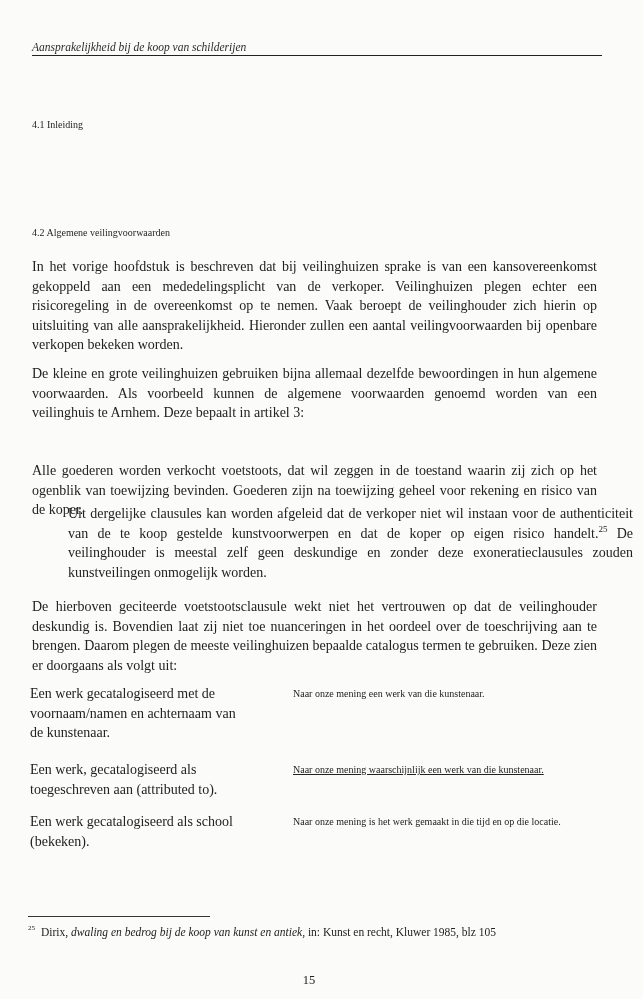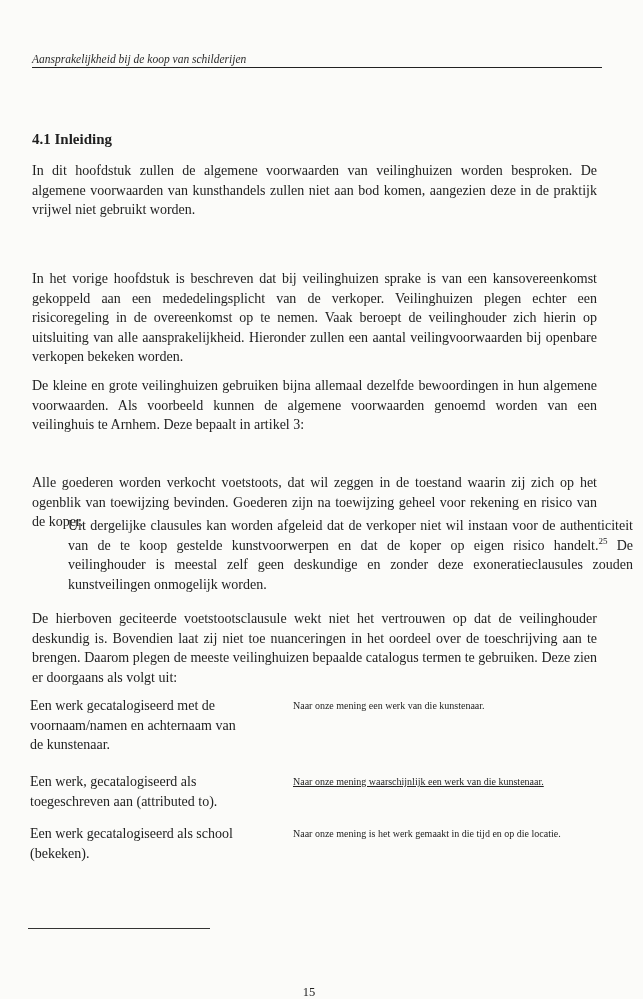--- a/index.html
+++ b/index.html
@@ -3,37 +3,37 @@
 <meta charset="utf-8">
 <style>
   html, body { margin: 0; padding: 0; }
   body {
     width: 643px; height: 999px; overflow: hidden;
     background: #fbfbf9;
     font-family: "Liberation Serif", "DejaVu Serif", serif;
     color: #1e1e1e;
     position: relative;
   }
-  .page { position: absolute; left: 0; top: 12px; width: 643px; height: 789px; }
+  .page { position: absolute; left: 0; top: 0; width: 643px; height: 789px; }
   .running-header {
     position: absolute; left: 32px; top: 41px; width: 570px;
     font-style: italic; font-size: 11.5px; color: #2a2a2a;
   }
   .header-rule {
     position: absolute; left: 32px; top: 55px; width: 570px; height: 0;
     border-top: 1.5px solid #222;
   }
   .chapter-title {
     position: absolute; left: 34px; top: 80px;
     font-weight: bold; font-size: 14.5px; text-decoration: underline;
     letter-spacing: 0.1px; color: #1f1f1f;
   }
   .section-title {
     position: absolute; left: 32px;
-    font-weight: bold; font-size: 15px; color: #1f1f1f;
+    font-weight: normal; font-size: 10px; color: #1f1f1f;
   }
   .para {
     position: absolute; left: 32px; width: 565px;
     font-size: 14px; line-height: 19.5px; text-align: justify;
     color: #222;
   }
   .para sup { font-size: 9px; line-height: 0; }
   .cat-left {
     position: absolute; left: 30px; width: 210px;
     font-size: 14px; line-height: 19.5px; color: #222;
@@ -60,37 +60,38 @@
 </head>
 <body>
 
 <div class="page">
 
   <div class="running-header">Aansprakelijkheid bij de koop van schilderijen</div>
   <div class="header-rule"></div>
 
 
   <div class="section-title" style="top:119px;">4.1 Inleiding</div>
-  <div class="para" style="top:149px;">In dit hoofdstuk zullen de algemene voorwaarden van veilinghuizen worden besproken. De algemene voorwaarden van kunsthandels zullen niet aan bod komen, aangezien deze in de praktijk vrijwel niet gebruikt worden.</div>
 
+  <div class="section-title" style="top:227px;">4.2 Algemene veilingvoorwaarden</div>
   <div class="para" style="top:257px;">In het vorige hoofdstuk is beschreven dat bij veilinghuizen sprake is van een kansovereenkomst gekoppeld aan een mededelingsplicht van de verkoper. Veilinghuizen plegen echter een risicoregeling in de overeenkomst op te nemen. Vaak beroept de veilinghouder zich hierin op uitsluiting van alle aansprakelijkheid. Hieronder zullen een aantal veilingvoorwaarden bij openbare verkopen bekeken worden.</div>
   <div class="para" style="top:364px;">De kleine en grote veilinghuizen gebruiken bijna allemaal dezelfde bewoordingen in hun algemene voorwaarden. Als voorbeeld kunnen de algemene voorwaarden genoemd worden van een veilinghuis te Arnhem. Deze bepaalt in artikel 3:</div>
   <div class="para" style="top:433px;margin-top:28px;">Alle goederen worden verkocht voetstoots, dat wil zeggen in de toestand waarin zij zich op het ogenblik van toewijzing bevinden. Goederen zijn na toewijzing geheel voor rekening en risico van de koper.</div>
 
   <div class="para" style="top:504px;margin-left:36px;"><span>Uit dergelijke clausules kan worden afgeleid dat de verkoper niet wil instaan voor de authenticiteit van de te koop gestelde kunstvoorwerpen en dat de koper op eigen risico handelt.</span><sup>25</sup><span> De veilinghouder is meestal zelf geen deskundige en zonder deze exoneratieclausules zouden kunstveilingen onmogelijk worden.</span></div>
 
   <div class="para" style="top:597px;">De hierboven geciteerde voetstootsclausule wekt niet het vertrouwen op dat de veilinghouder deskundig is. Bovendien laat zij niet toe nuanceringen in het oordeel  over de toeschrijving aan te brengen. Daarom plegen de meeste veilinghuizen bepaalde catalogus termen te gebruiken. Deze zien er doorgaans als volgt uit:</div>
 
   <div>
     <div class="cat-left" style="top:684px;">Een werk gecatalogiseerd met de voornaam/namen en achternaam van de kunstenaar.</div>
     <div class="cat-right" style="top:684px;">Naar onze mening een werk van die kunstenaar.</div>
 
     <div class="cat-left" style="top:760px;">Een werk, gecatalogiseerd als toegeschreven aan (attributed to).</div>
     <div class="cat-right" style="top:760px;text-decoration:underline;">Naar onze mening waarschijnlijk een werk van die kunstenaar.</div>
 
     <div class="cat-left" style="top:812px;">Een werk gecatalogiseerd als school (bekeken).</div>
     <div class="cat-right" style="top:812px;">Naar onze mening is het werk gemaakt in die tijd en op die locatie.</div>
   </div>
 
   <div class="footnote-rule"></div>
+  <div class="footnote"><sup>25</sup><span>Dirix, </span><em>dwaling en bedrog bij de koop van kunst en antiek</em><span>, in: Kunst en recht, Kluwer 1985, blz 105</span></div>
 
   <div class="page-number">15</div>
 </div>
 
 </body></html>

